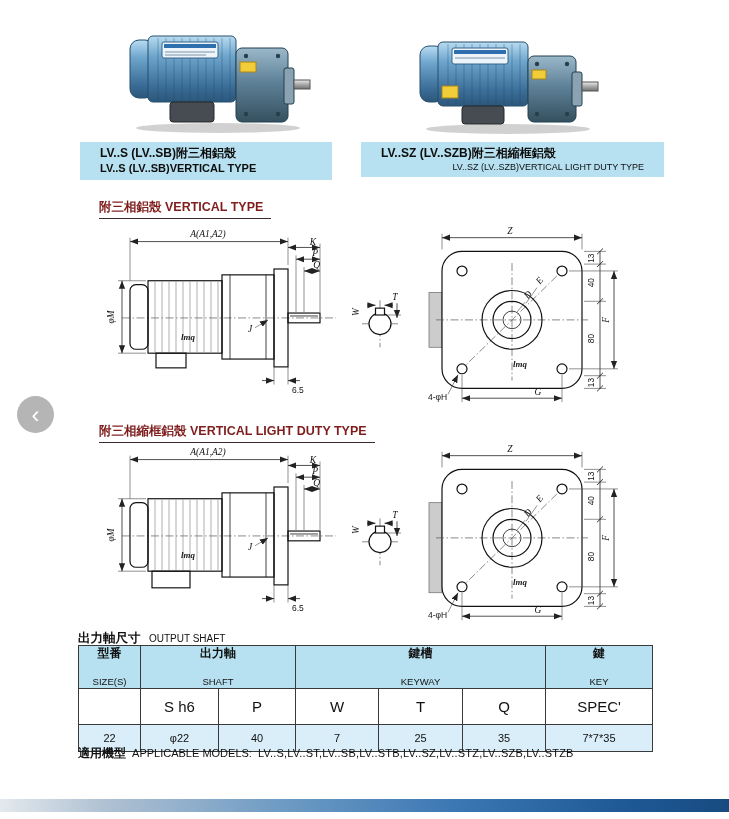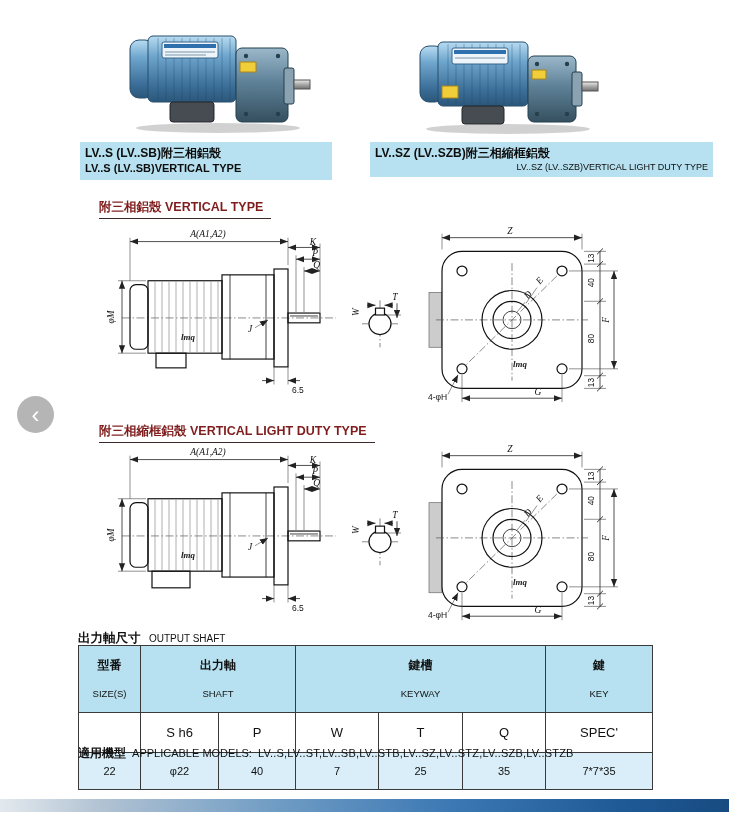--- a/index.html
+++ b/index.html
@@ -2,42 +2,42 @@
 <html><head>
 <meta charset="utf-8">
 <style>
   * { margin:0; padding:0; box-sizing:border-box; }
   html,body { background:#ffffff; }
   body { font-family:"Liberation Sans","DejaVu Sans",sans-serif; color:#111; }
   .page { position:relative; width:729px; height:819px; background:#fff; overflow:hidden; }
 
   .photo, .drawing { position:absolute; }
 
-  .caption { position:absolute; background:#b7e1f0; padding:3px 5px 4px; color:#0d0d0d; line-height:1.35; }
+  .caption { position:absolute; background:#b7e1f0; padding:3px 20px 4px; color:#0d0d0d; line-height:1.35; }
   .caption .l1 { font-size:12px; font-weight:bold; white-space:nowrap; }
   .caption .l2 { font-size:11px; font-weight:bold; white-space:nowrap; }
   .caption.small .l2 { font-size:9px; font-weight:normal;text-align:right; }
 
   .sec-heading { position:absolute; font-size:12.5px; font-weight:bold; color:#7f1d1d;
                  border-bottom:1.4px solid #3a2a2a; padding:0 8px 2px 0; white-space:nowrap; }
 
   .nav-prev { position:absolute; left:17px; top:396px; width:37px; height:37px; border:none;
               border-radius:50%; background:#b5b5b5; color:#fff; font-size:24px; line-height:1;
               display:flex; align-items:center; justify-content:center; cursor:pointer; }
 
   .table-title { position:absolute; left:78px; top:628px; white-space:nowrap; }
   .table-title .zh { font-size:12.5px; font-weight:bold; }
   .table-title .en { font-size:10px; margin-left:4px; }
 
   .spec-table { position:absolute; left:78px; top:645px; width:574px; border-collapse:collapse; table-layout:fixed; }
-  .spec-table th, .spec-table td { border:1px solid #3a3a3a; text-align:center; vertical-align:middle; padding:12px; }
+  .spec-table th, .spec-table td { border:1px solid #3a3a3a; text-align:center; vertical-align:middle; padding:0; }
   .spec-table tr.hdr th { background:#b7e1f0; height:32px; font-weight:normal; }
   .spec-table .zh { display:block; font-size:12px; font-weight:bold; line-height:1.2; }
   .spec-table .en { display:block; font-size:9.5px; line-height:1.2;margin-top:16px; }
-  .spec-table tr.sub td { height:29px; font-size:13px; background:#fff; }
+  .spec-table tr.sub td { height:36px; font-size:15px; background:#fff; }
   .spec-table tr.datarow td { height:27px; font-size:11px; background:#d9eef8; }
 
   .models { position:absolute; left:78px; top:745px; font-size:11px; white-space:nowrap; }
   .models .zh { font-weight:bold; font-size:12px; }
   .models .lab { font-size:11px; margin-left:3px; }
   .models .lst { font-size:11px; margin-left:3px; letter-spacing:0.2px; }
 
   .bottom-bar { position:absolute; left:0; top:799px; width:729px; height:13px;
     background:linear-gradient(90deg,#e3e9ee 0%,#b1c2d3 14%,#6f9cc4 38%,#3c78b4 62%,#1f5a97 85%,#174b80 100%); }
 
@@ -161,21 +161,21 @@
       <circle cx="159" cy="92" r="2.2" fill="#263f4c"></circle>
     <rect x="124" y="48" width="14" height="9" fill="#f2cd3a" stroke="#a8861a"></rect>
     <rect x="164" y="50" width="10" height="34" rx="2" fill="#8aa2b2" stroke="#22404f"></rect>
     <rect x="174" y="60" width="16" height="9" fill="url(#p2s)" stroke="#555"></rect>
   </svg>
 
   <div class="caption" style="left:80px;top:142px;width:252px">
     <div class="l1">LV..S (LV..SB)附三相鋁殼</div>
     <div class="l2">LV..S (LV..SB)VERTICAL TYPE</div>
   </div>
-  <div class="caption small" style="left:370px;top:142px;width:343px">
+  <div class="caption small" style="left:361px;top:142px;width:303px">
     <div class="l1">LV..SZ (LV..SZB)附三相縮框鋁殼</div>
     <div class="l2">LV..SZ (LV..SZB)VERTICAL LIGHT DUTY TYPE</div>
   </div>
 
   <div class="sec-heading" style="left:99px;top:199px">附三相鋁殼 VERTICAL TYPE</div>
 
   <svg class="drawing" style="left:92px;top:222px" width="560" height="186" viewBox="0 0 560 190" preserveAspectRatio="none">
     <g>
       <line class="cl" x1="30" y1="98" x2="244" y2="98"></line>
       <rect class="part" x="38" y="64" width="18" height="66" rx="6"></rect>

